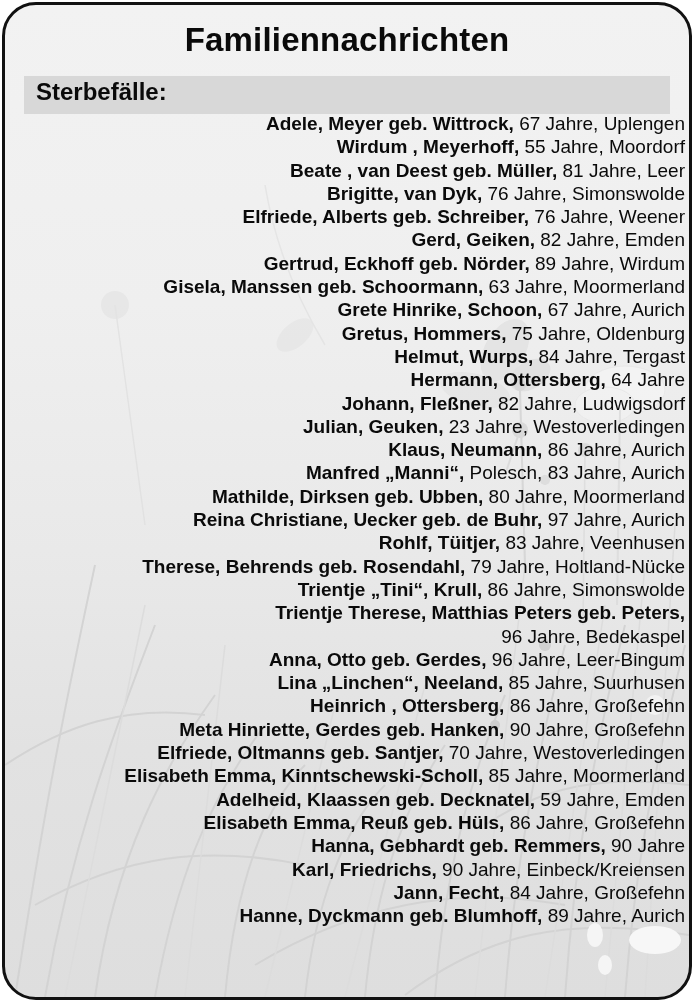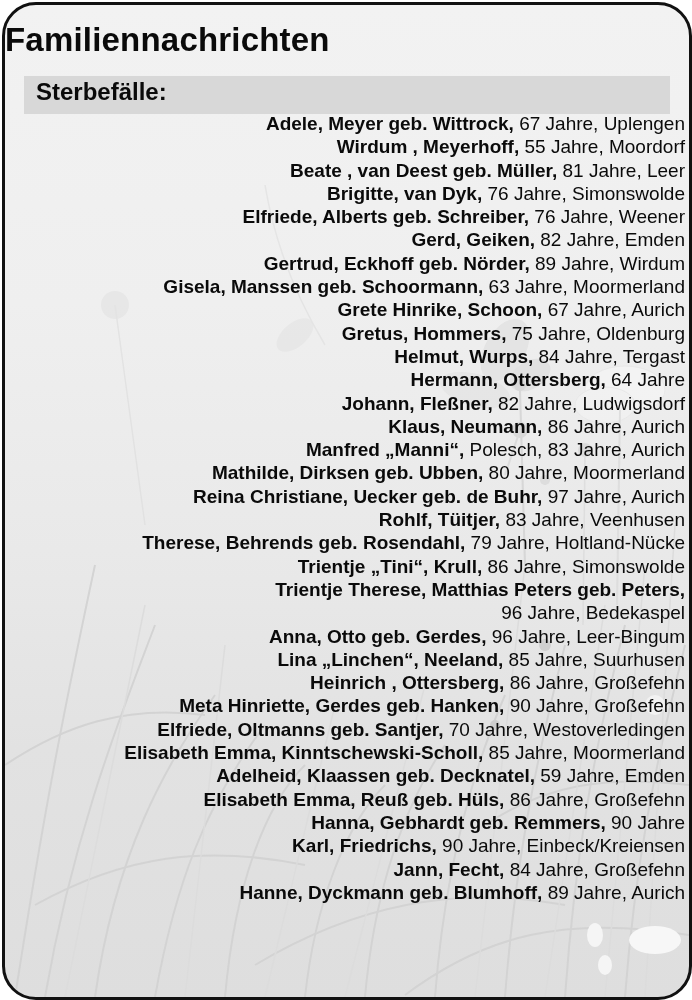--- a/index.html
+++ b/index.html
@@ -32,21 +32,21 @@
       top: 0;
       width: 100%;
       height: 100%;
       pointer-events: none;
     }
     .title {
       position: absolute;
       left: 0;
       right: 0;
       top: 16px;
-      text-align: left;
+      text-align: center;
       font-size: 33px;
       font-weight: bold;
       color: #0a0a0a;
       letter-spacing: 0.2px;
     }
     .section-bar {
       position: absolute;
       left: 19px;
       top: 71px;
       width: 646px;
@@ -166,20 +166,21 @@
     <li class="entry"><span class="name">Brigitte, van Dyk,</span><span class="detail"> 76 Jahre, Simonswolde</span></li>
     <li class="entry"><span class="name">Elfriede, Alberts geb. Schreiber,</span><span class="detail"> 76 Jahre, Weener</span></li>
     <li class="entry"><span class="name">Gerd, Geiken,</span><span class="detail"> 82 Jahre, Emden</span></li>
     <li class="entry"><span class="name">Gertrud, Eckhoff geb. Nörder,</span><span class="detail"> 89 Jahre, Wirdum</span></li>
     <li class="entry"><span class="name">Gisela, Manssen geb. Schoormann,</span><span class="detail"> 63 Jahre, Moormerland</span></li>
     <li class="entry"><span class="name">Grete Hinrike, Schoon,</span><span class="detail"> 67 Jahre, Aurich</span></li>
     <li class="entry"><span class="name">Gretus, Hommers,</span><span class="detail"> 75 Jahre, Oldenburg</span></li>
     <li class="entry"><span class="name">Helmut, Wurps,</span><span class="detail"> 84 Jahre, Tergast</span></li>
     <li class="entry"><span class="name">Hermann, Ottersberg,</span><span class="detail"> 64 Jahre</span></li>
     <li class="entry"><span class="name">Johann, Fleßner,</span><span class="detail"> 82 Jahre, Ludwigsdorf</span></li>
+    <li class="entry"><span class="name">Julian,  Geuken,</span><span class="detail"> 23 Jahre, Westoverledingen</span></li>
     <li class="entry"><span class="name">Klaus, Neumann,</span><span class="detail"> 86 Jahre, Aurich</span></li>
     <li class="entry"><span class="name">Manfred „Manni“,</span><span class="detail"> Polesch, 83 Jahre, Aurich</span></li>
     <li class="entry"><span class="name">Mathilde, Dirksen geb. Ubben,</span><span class="detail"> 80 Jahre, Moormerland</span></li>
     <li class="entry"><span class="name">Reina Christiane, Uecker geb. de Buhr,</span><span class="detail"> 97 Jahre, Aurich</span></li>
     <li class="entry"><span class="name">Rohlf, Tüitjer,</span><span class="detail"> 83 Jahre, Veenhusen</span></li>
     <li class="entry"><span class="name">Therese, Behrends geb. Rosendahl,</span><span class="detail"> 79 Jahre, Holtland-Nücke</span></li>
     <li class="entry"><span class="name">Trientje „Tini“, Krull,</span><span class="detail"> 86 Jahre, Simonswolde</span></li>
     <li class="entry"><span class="name">Trientje Therese, Matthias Peters geb. Peters,</span><span class="detail"></span></li>
     <li class="entry"><span class="name"></span><span class="detail">96 Jahre, Bedekaspel</span></li>
     <li class="entry"><span class="name">Anna, Otto geb. Gerdes,</span><span class="detail"> 96 Jahre, Leer-Bingum</span></li>

